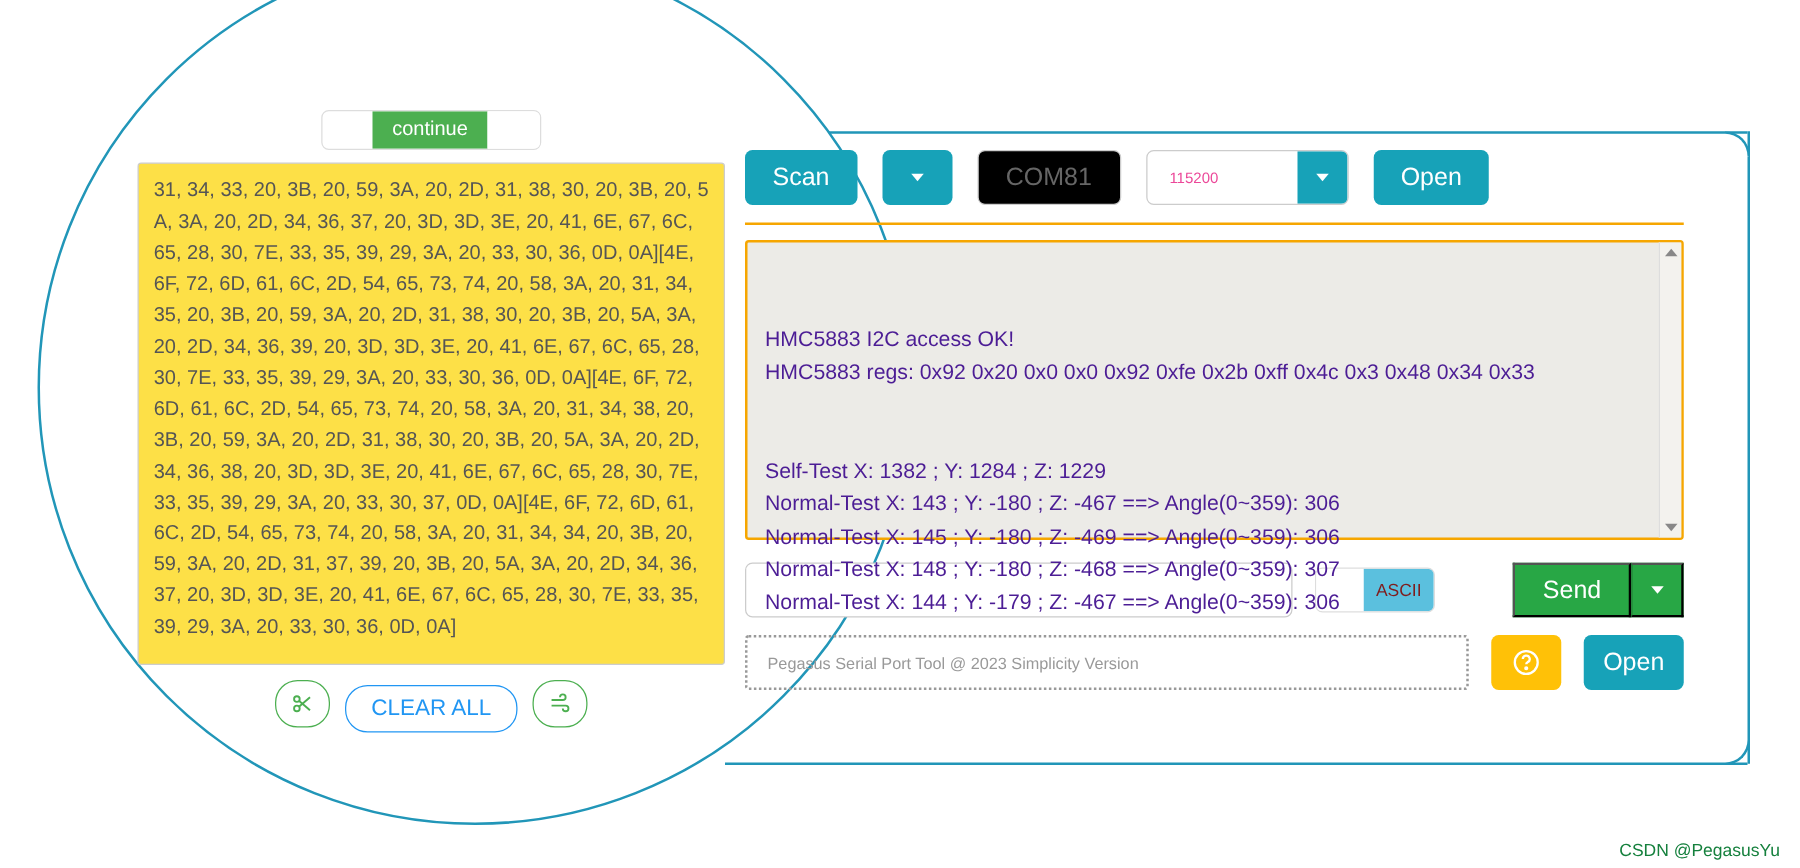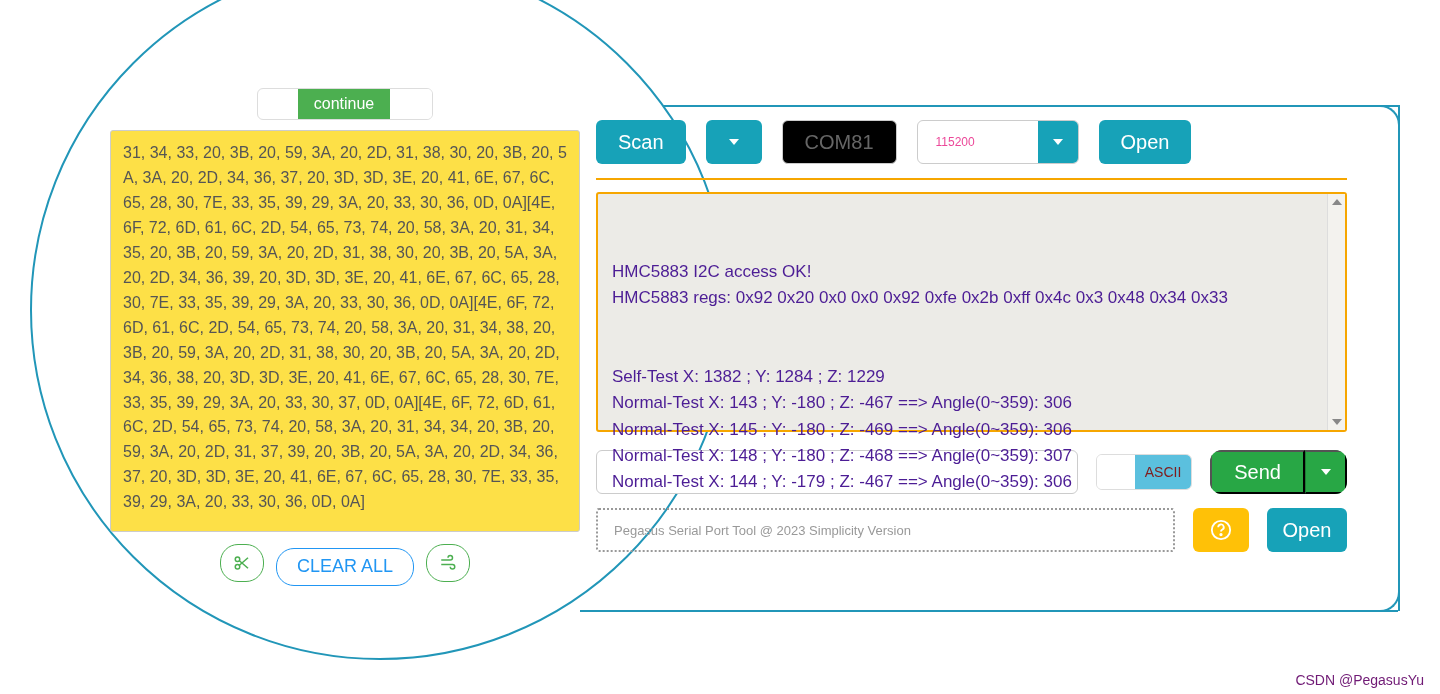--- a/index.html
+++ b/index.html
@@ -239,23 +239,24 @@
   .ascii-toggle .lbl {
     background: #5bc0de;
     color: #7f1d1d;
     font-size: 14px;
     padding: 0 10px;
     display: flex;
     align-items: center;
   }
   .send-btn {
     display: flex;
-    border-radius: 12px;
+    border-radius: 0;
     overflow: hidden;
     height: 44px;
+    margin-left: 44px;
   }
   .send-btn .txt {
     background: #28a745;
     color: #fff;
     font-size: 20px;
     padding: 0 22px;
     display: flex;
     align-items: center;
   }
   .send-btn .dd {
@@ -285,21 +286,21 @@
     align-items: center;
   }
   .help-btn {
     width: 56px;
     font-size: 22px;
   }
 
   .watermark {
     position: absolute;
     right: 16px; bottom: 6px;
-    color: #701a75;
+    color: #15803d;
     font-size: 14px;
   }
   svg { display: block; }
 </style>
 </head>
 <body>
 
 <div class="bridge-top"></div>
 <div class="bridge-bot"></div>
 <div class="bridge-right"></div>

